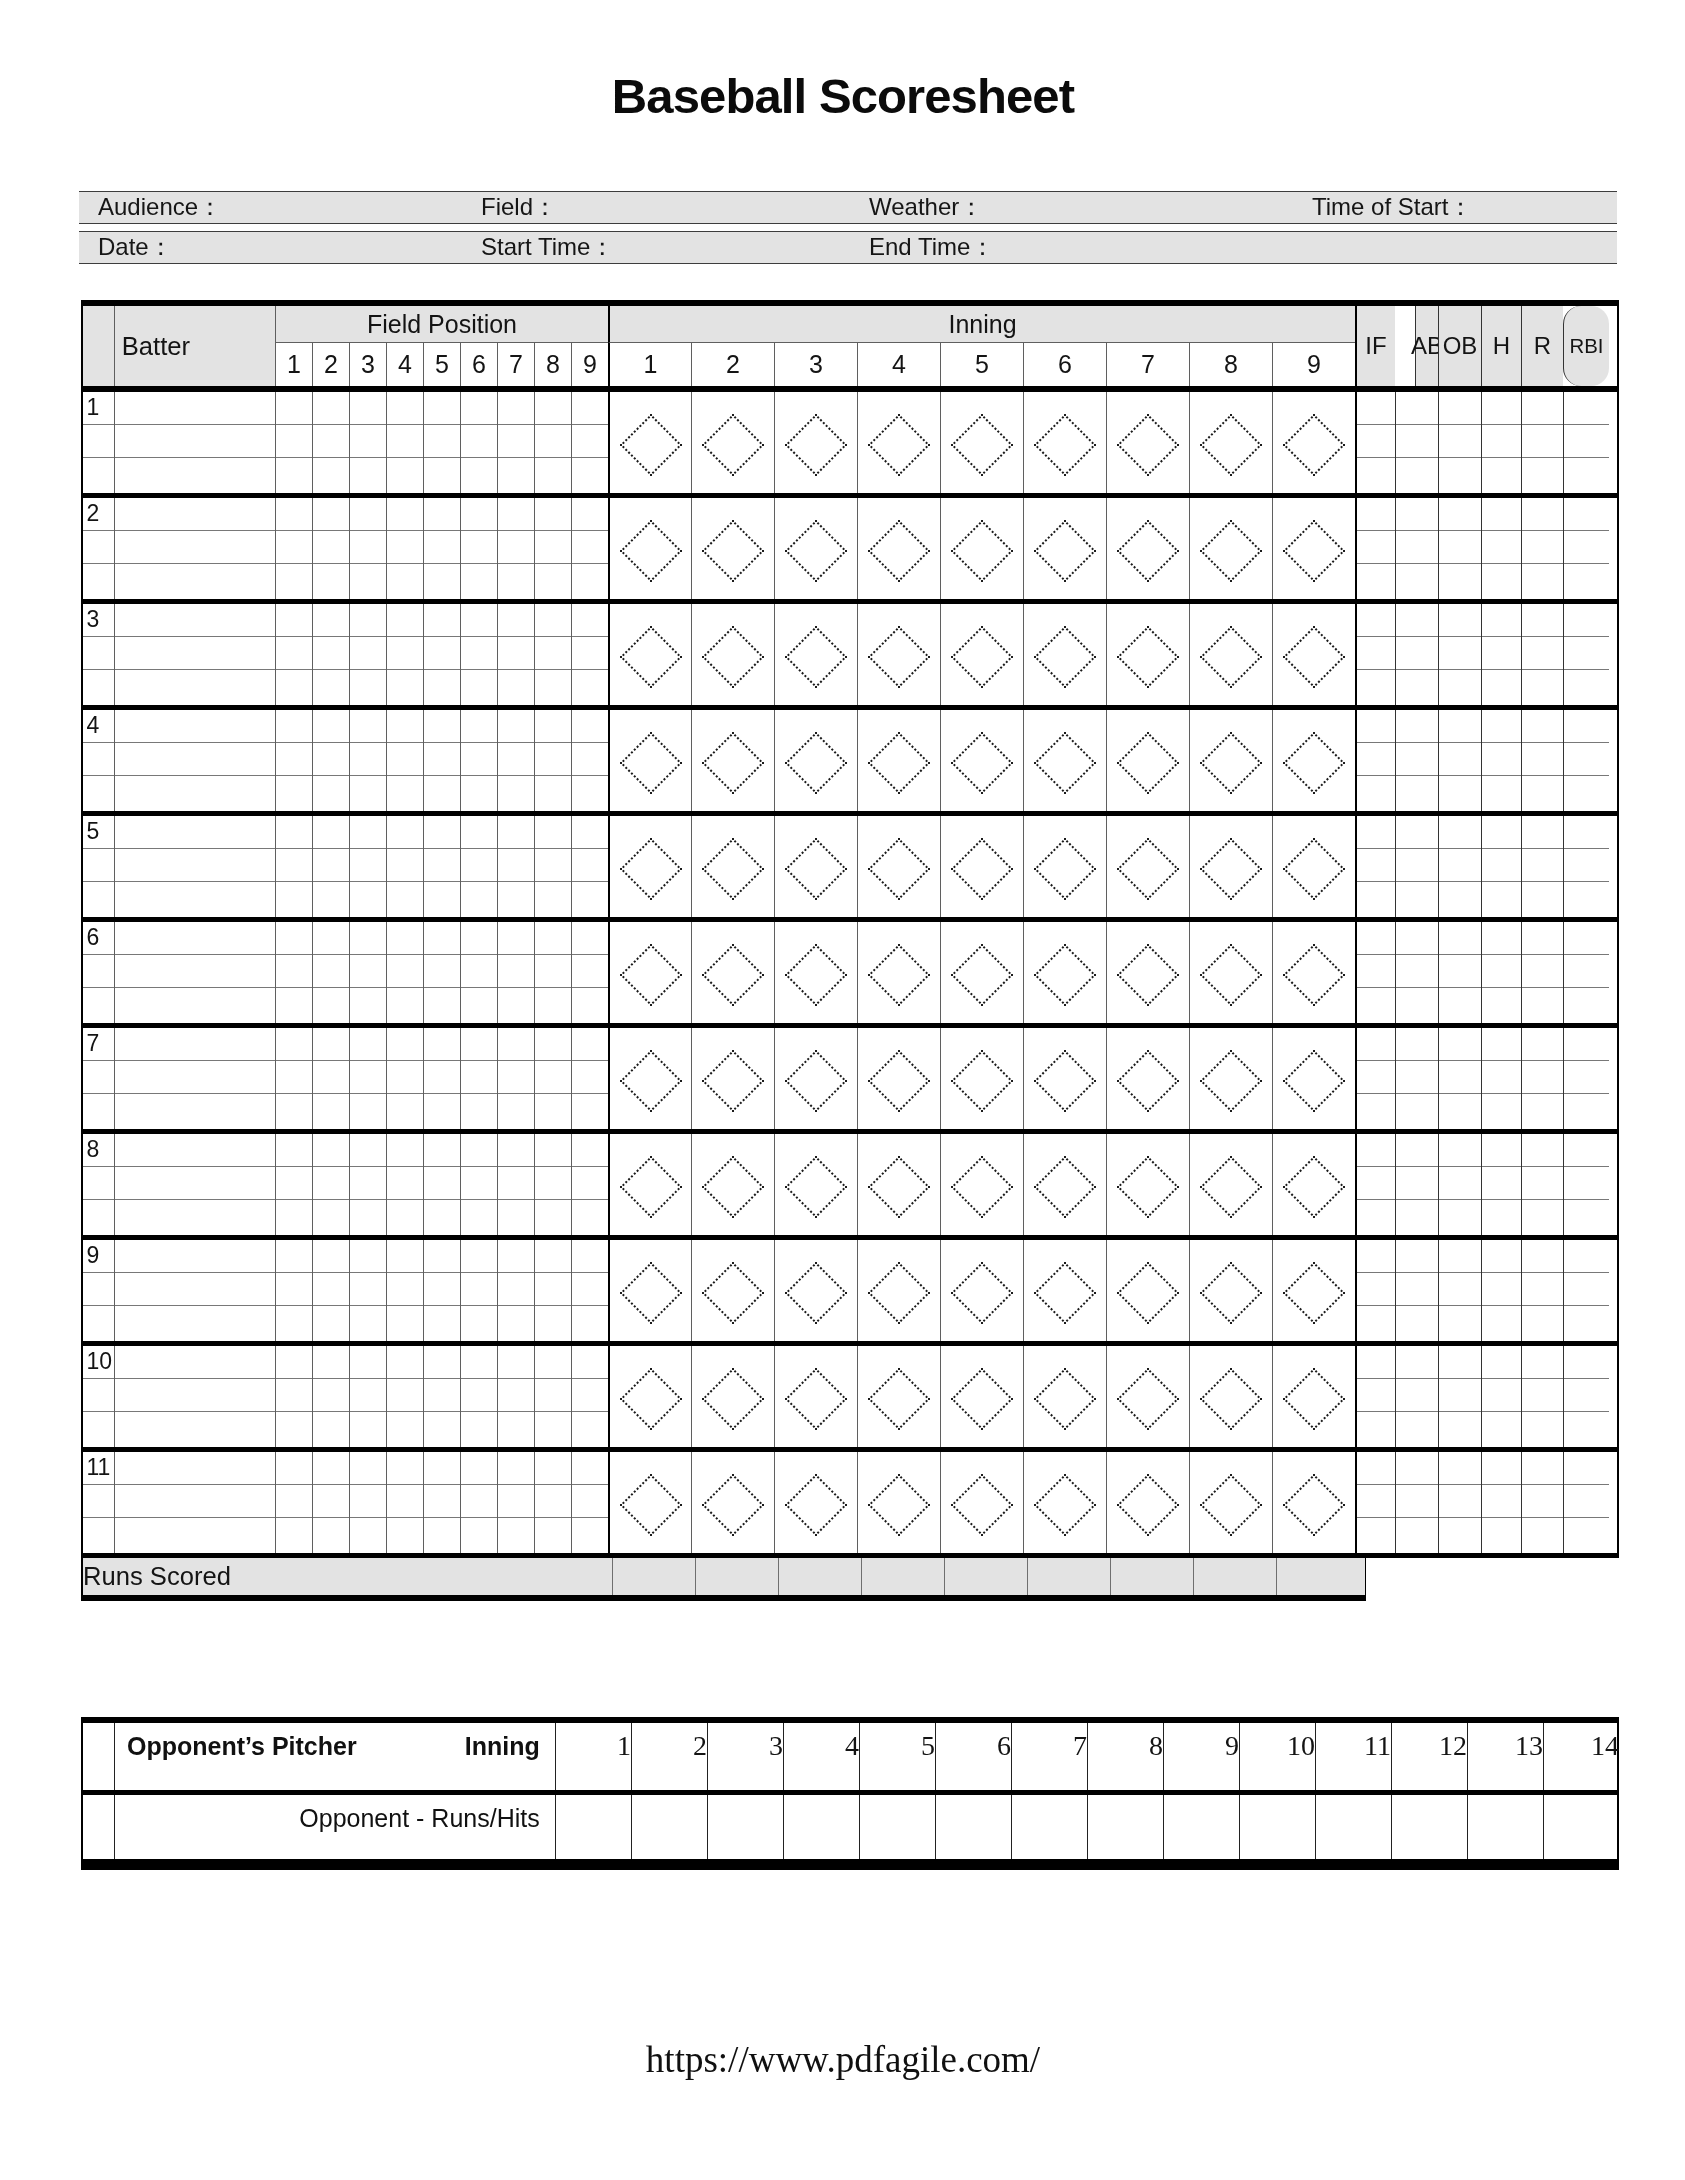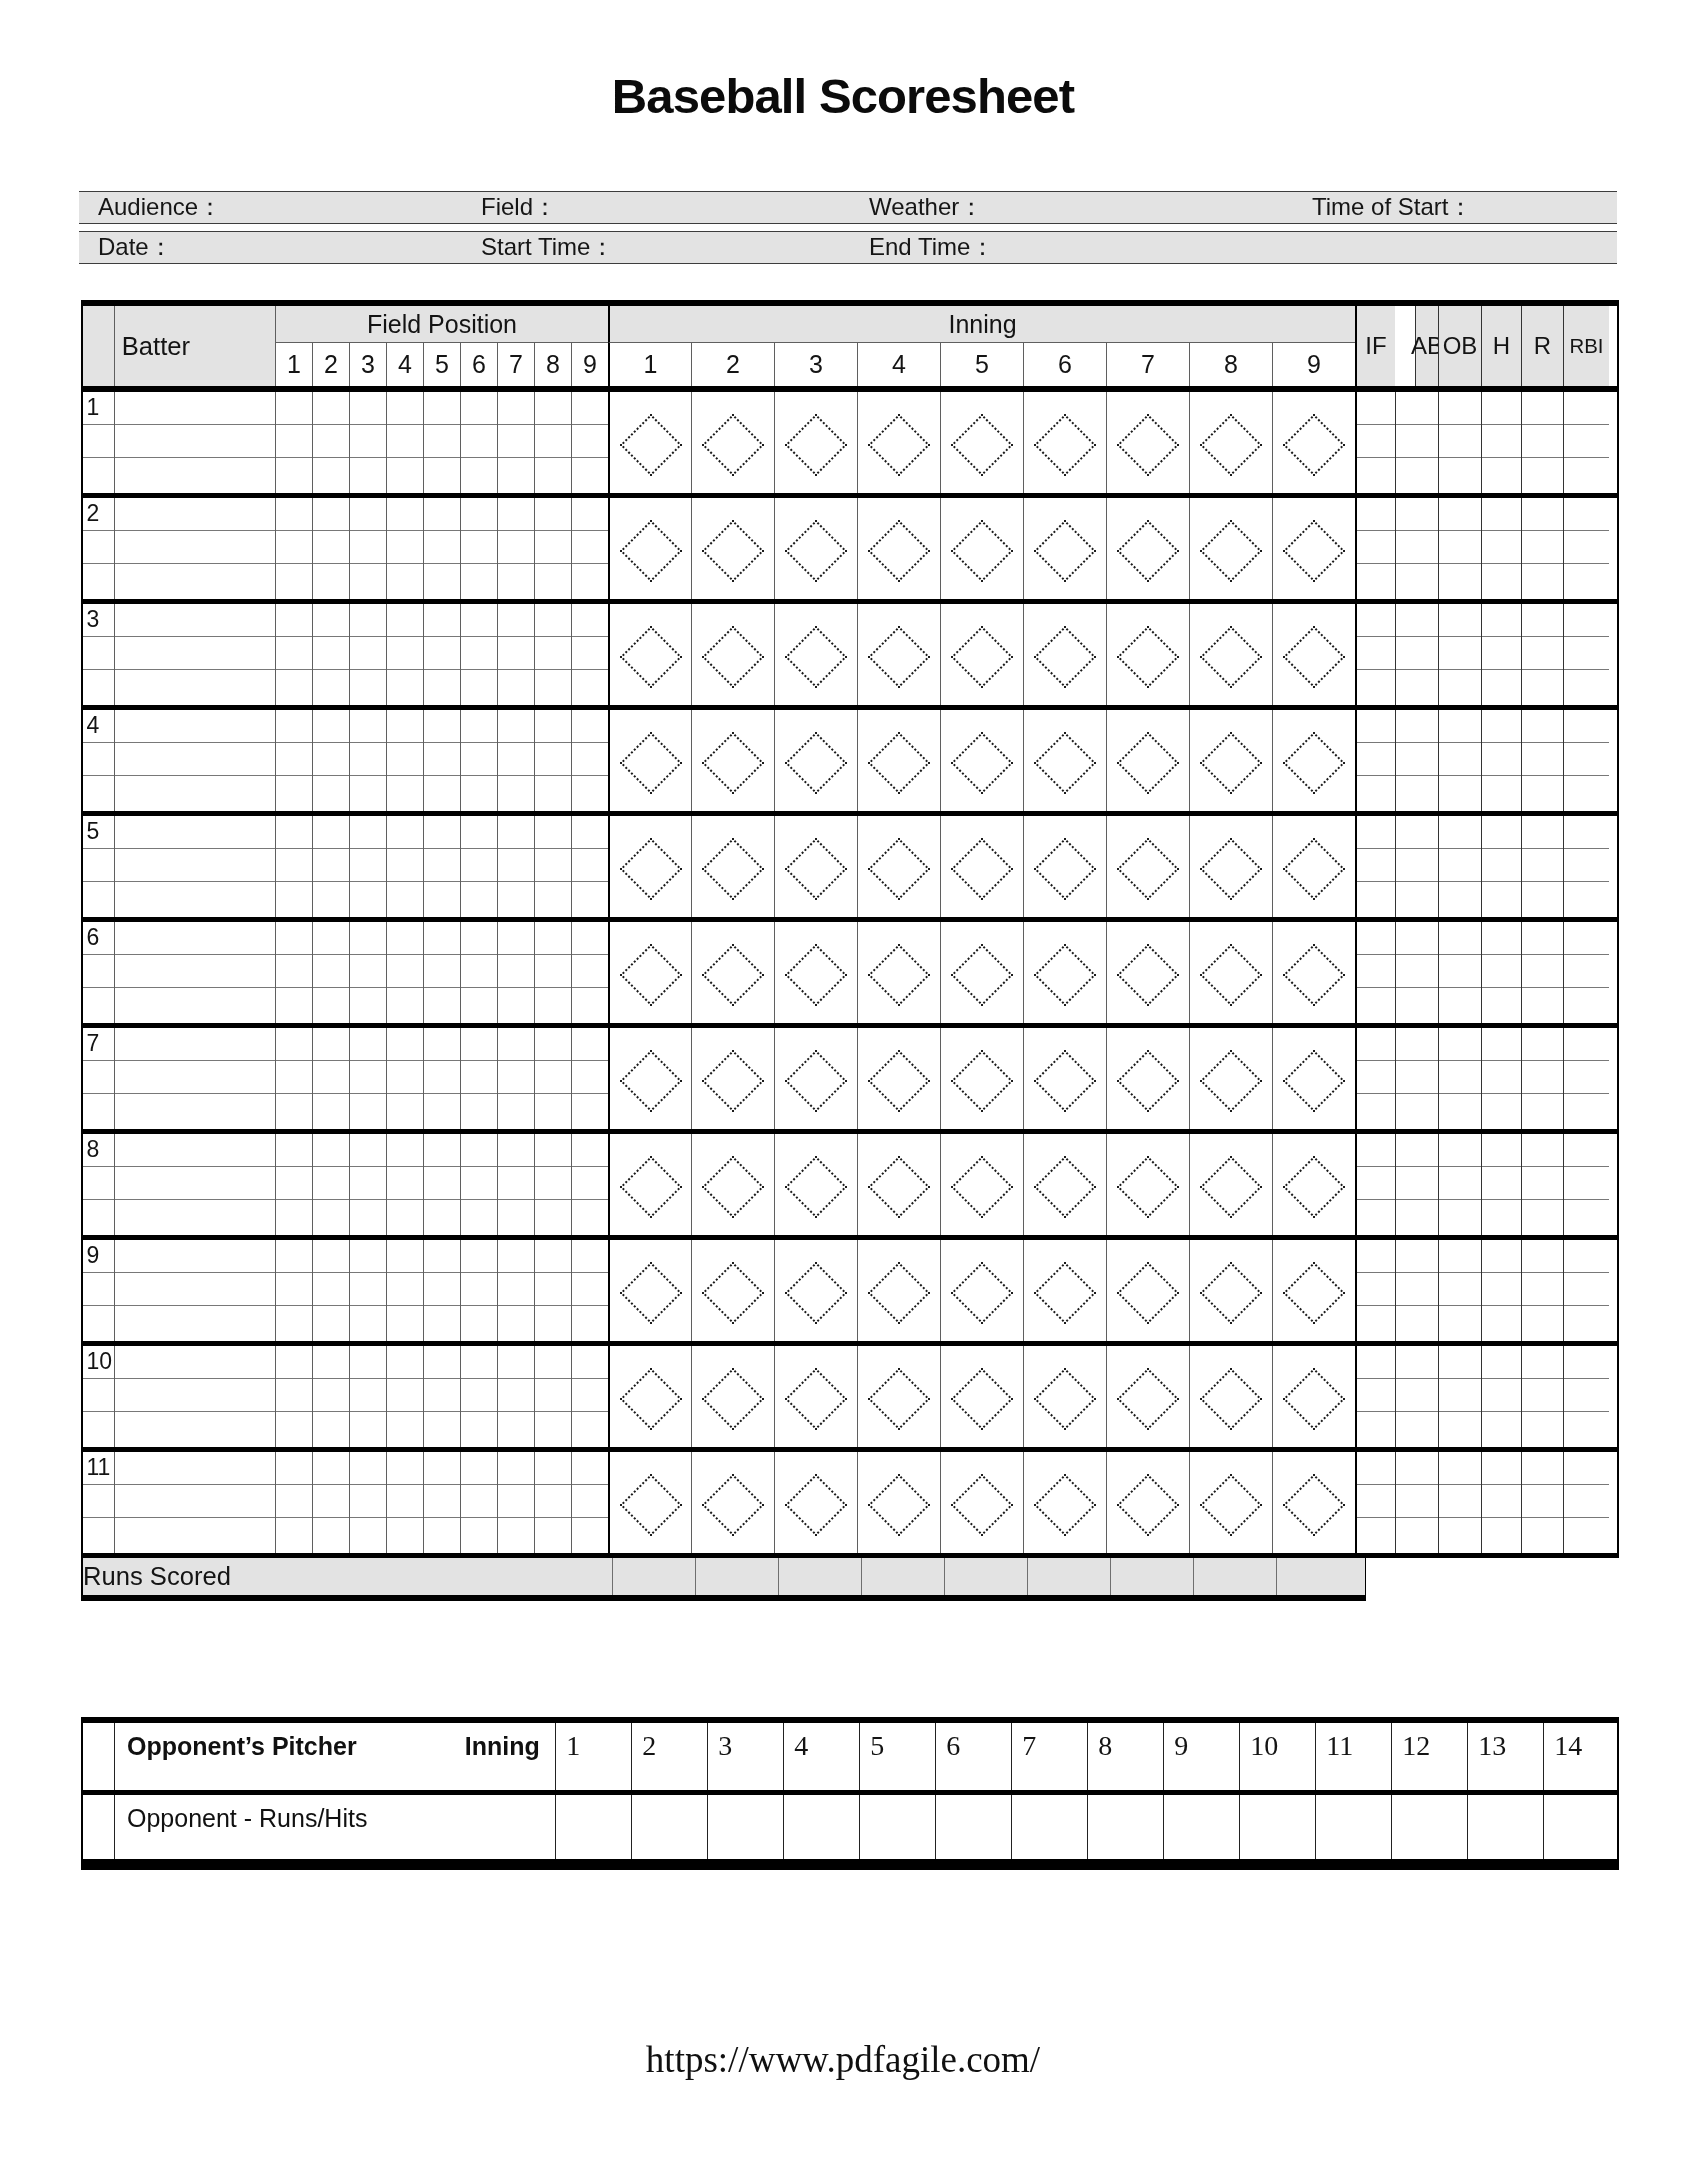--- a/index.html
+++ b/index.html
@@ -64,21 +64,21 @@
   }
   .runs-label { width: 529px; font-size: 25.6px; line-height: 36px; padding-left: 0; color:#141414; }
   .runs-cell { width: 83px; border-left: 0.9px solid #6f6f6f; }
 
   
   .opp-table {
     position: absolute; left: 81px; top: 1717px; width: 1538px;
     border: 2.6px solid #000; border-top-width: 6px; border-bottom-width: 6.8px;
   }
   .opp-row { display: grid; grid-template-columns: 31px 441px repeat(14, 76px); background:#fff; }
-  .opp-row.sep { border-bottom: 5.1px solid #000; }
+  .opp-row.sep { border-bottom: 5.1px solid #000; text-align: right; }
   .opp-r1 { height: 72px; } .opp-r2 { height: 69px; } .opp-r3 { height: 70px; }
   .opp-label-cell { border-left: 1.7px solid #222; padding: 8.5px 15.3px 0 12px; font-size: 25px; }
   .opp-header-labels { display:flex; justify-content: space-between; align-items:flex-start; font-weight: bold; }
   .opp-num {
     border-left: 0.9px solid #222; font-family: "Liberation Serif", serif;
     font-size: 28px; padding: 6.8px 0 0 10.2px; color:#141414;
   }
 
   .footer {
     position: absolute; top: 2038px; left: 0; width: 100%;
@@ -126,21 +126,21 @@
         <div class="hcell num-cell thin-left" style="grid-area: 2 / 16;">5</div>
         <div class="hcell num-cell thin-left" style="grid-area: 2 / 17;">6</div>
         <div class="hcell num-cell thin-left" style="grid-area: 2 / 18;">7</div>
         <div class="hcell num-cell thin-left" style="grid-area: 2 / 19;">8</div>
         <div class="hcell num-cell thin-left" style="grid-area: 2 / 20;">9</div>
         <div class="hcell gray stat-h bold-left" style="grid-area: 1 / 21 / 3;">IF</div>
         <div class="hcell gray stat-h dark-thin-left" style="grid-area: 1 / 22 / 3; margin-left: 20px;">AB</div>
         <div class="hcell gray stat-h dark-thin-left" style="grid-area: 1 / 23 / 3;">OB</div>
         <div class="hcell gray stat-h dark-thin-left" style="grid-area: 1 / 24 / 3;">H</div>
         <div class="hcell gray stat-h dark-thin-left" style="grid-area: 1 / 25 / 3;">R</div>
-        <div class="hcell gray stat-h small dark-thin-left" style="grid-area: 1 / 26 / 3;">RBI</div>
+        <div class="hcell gray stat-h small dark-thin-left" style="grid-area: 1 / 26 / 3; border-radius: 18px;">RBI</div>
       </div>
     <div id="batter-rows">
         <div class="grid-row batter-row">
           <div class="cell sub3 ">
             <div class="rownum">1</div>
             <div></div>
             <div></div>
           </div>
           <div class="cell sub3 thin-left">
             <div></div>

